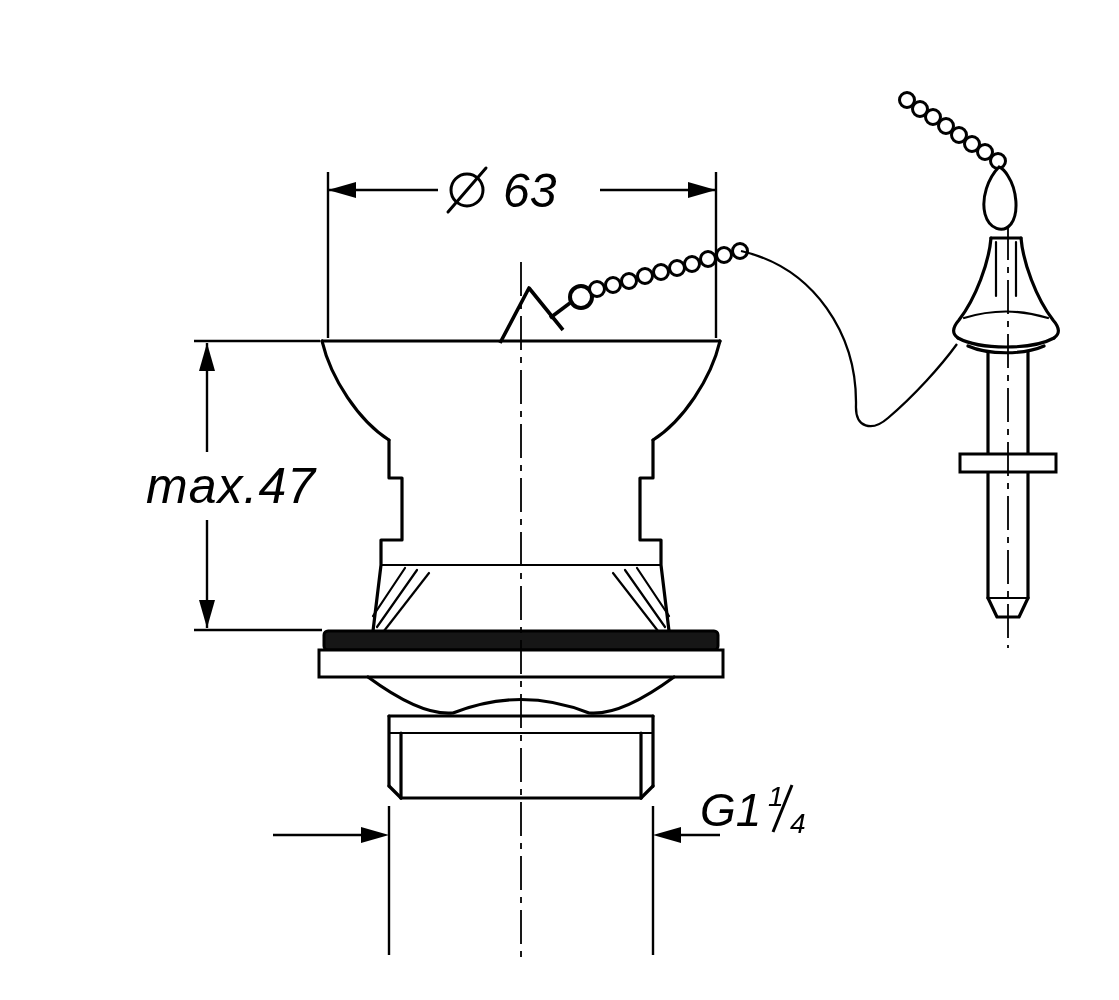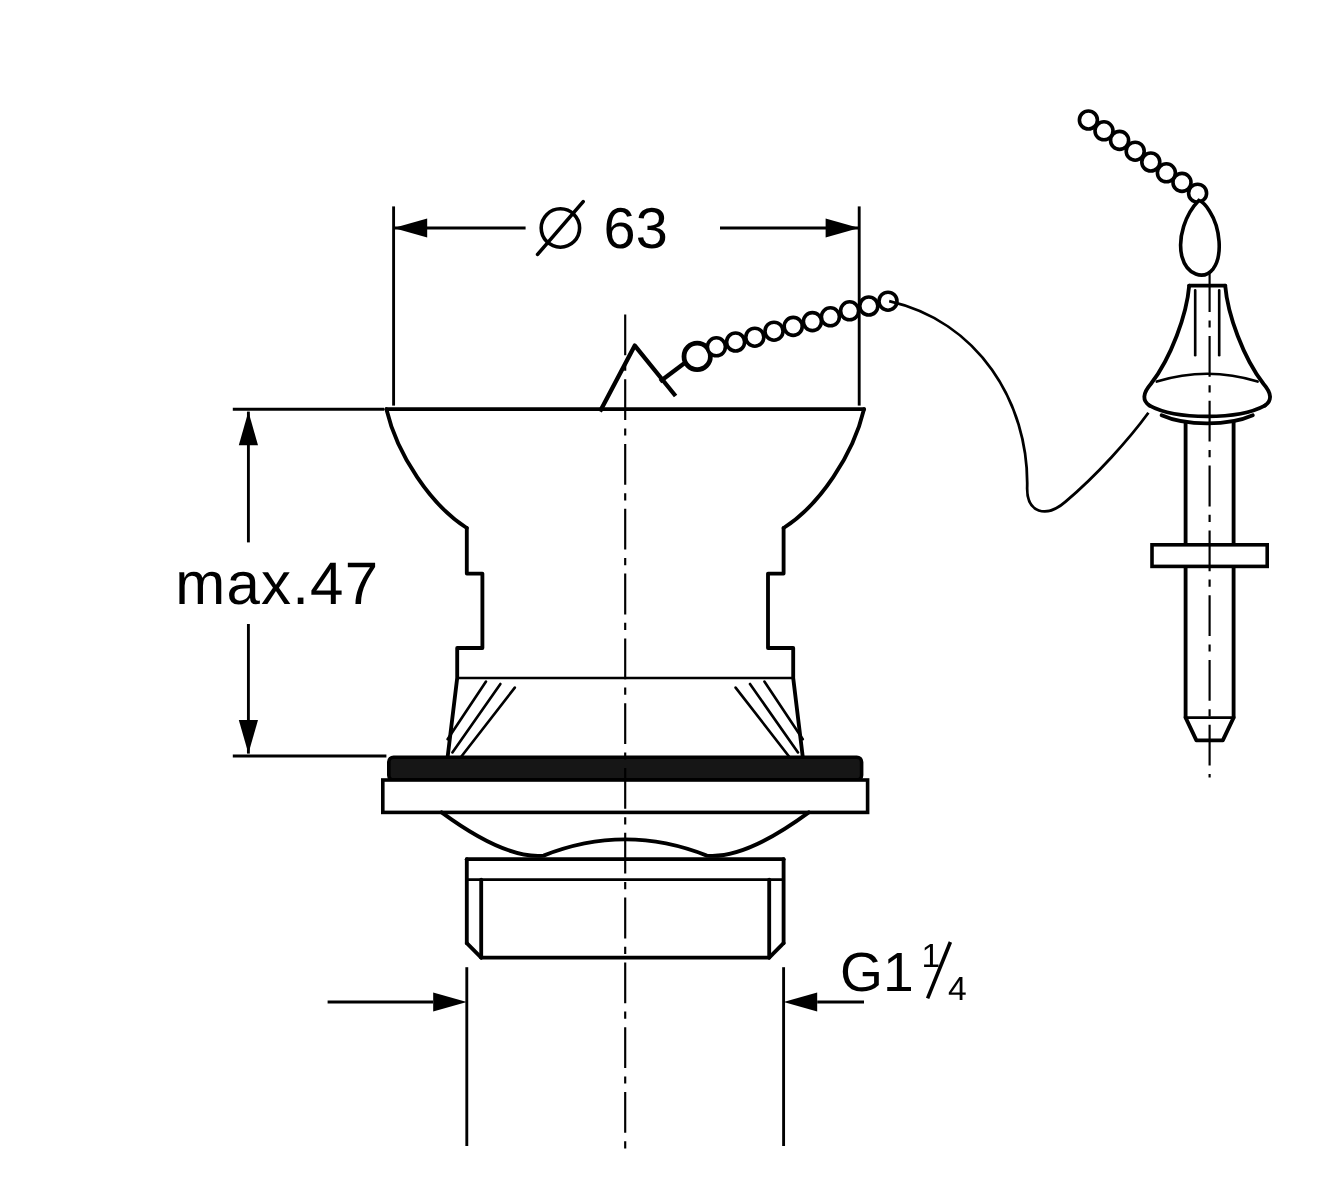--- a/index.html
+++ b/index.html
@@ -1,20 +1,21 @@
 <!DOCTYPE html>
 <html><head>
 <meta charset="utf-8">
 <style>
   html,body{margin:0;padding:0;background:#ffffff;}
   .canvas{
     position:relative;
     width:1097px;height:1000px;
     background:#ffffff;
     overflow:hidden;
+    font-style:italic;
   }
   svg{display:block;}
   .outline{stroke:#000;stroke-width:3.2;fill:none;stroke-linejoin:round;stroke-linecap:round;}
   .thin{stroke:#000;stroke-width:2.2;fill:none;stroke-linecap:round;}
   .dim{stroke:#000;stroke-width:2.4;fill:none;}
   .arrow{fill:#000;stroke:none;}
   .centerline{stroke:#000;stroke-width:1.8;fill:none;stroke-dasharray:34 7 6 7;}
   .bead{fill:#fff;stroke:#000;stroke-width:3;}
   .whitefill{fill:#fff;stroke:#000;stroke-width:3;}
   .dim-text{font-family:"Liberation Sans","DejaVu Sans",sans-serif;fill:#000;}

